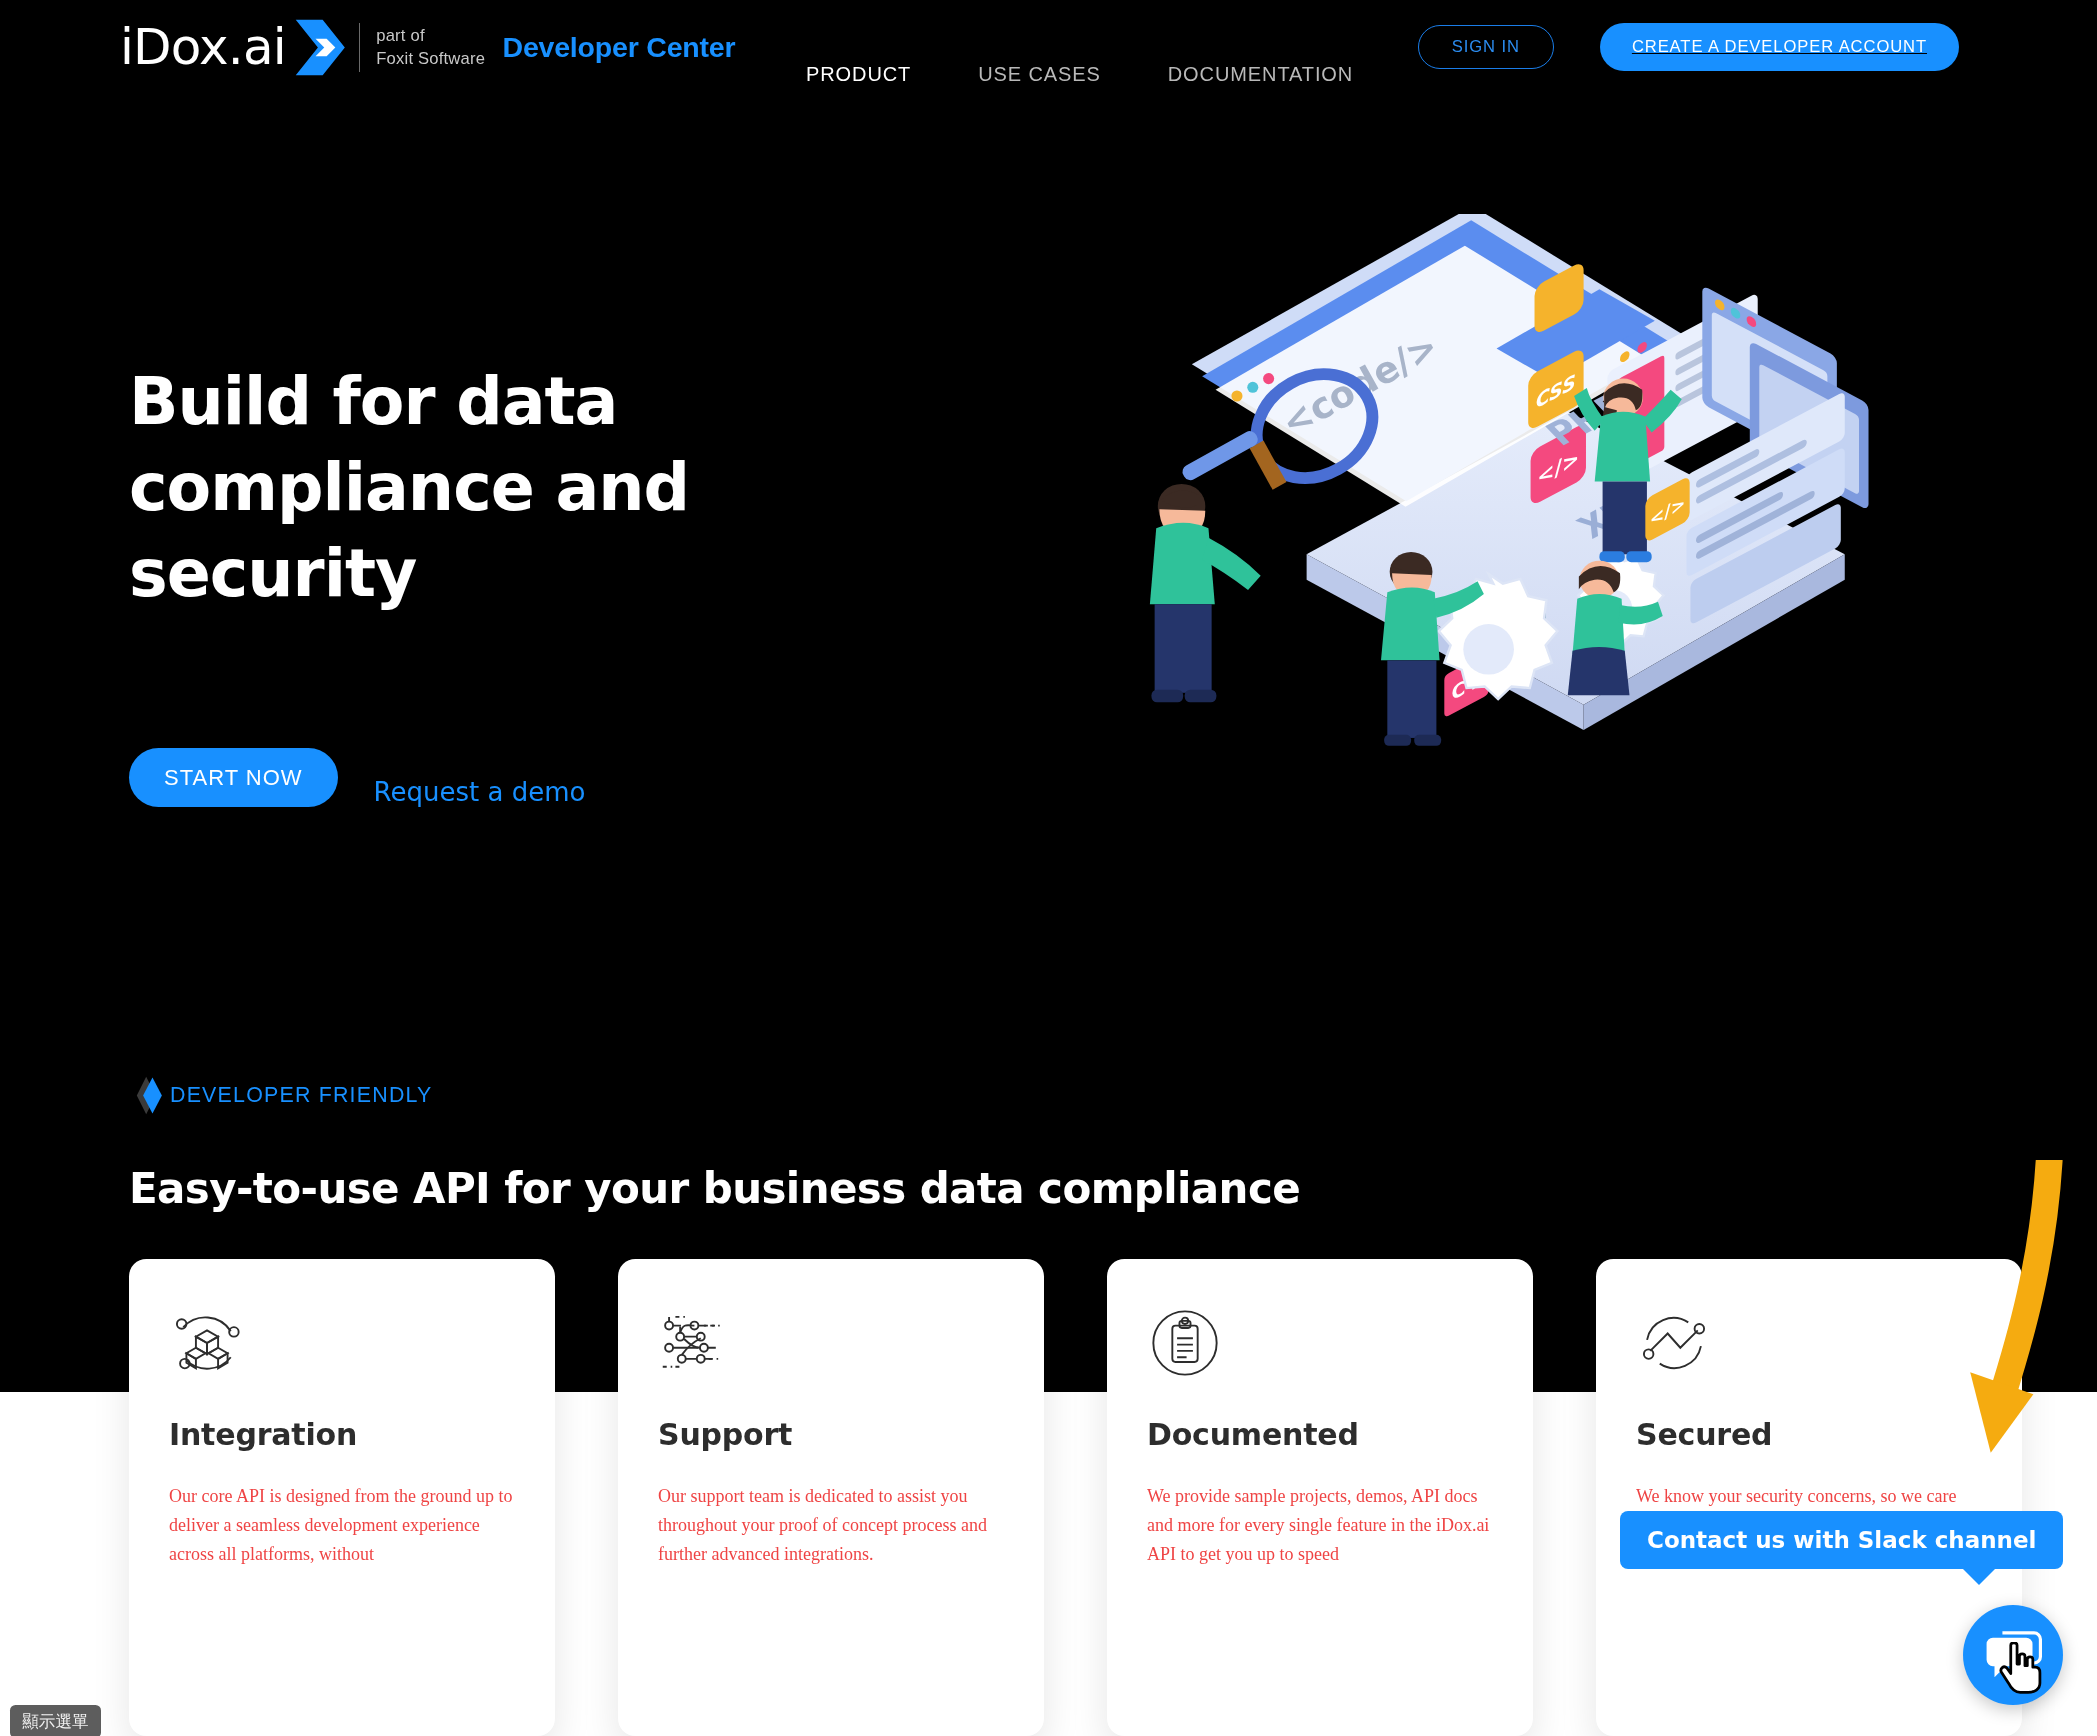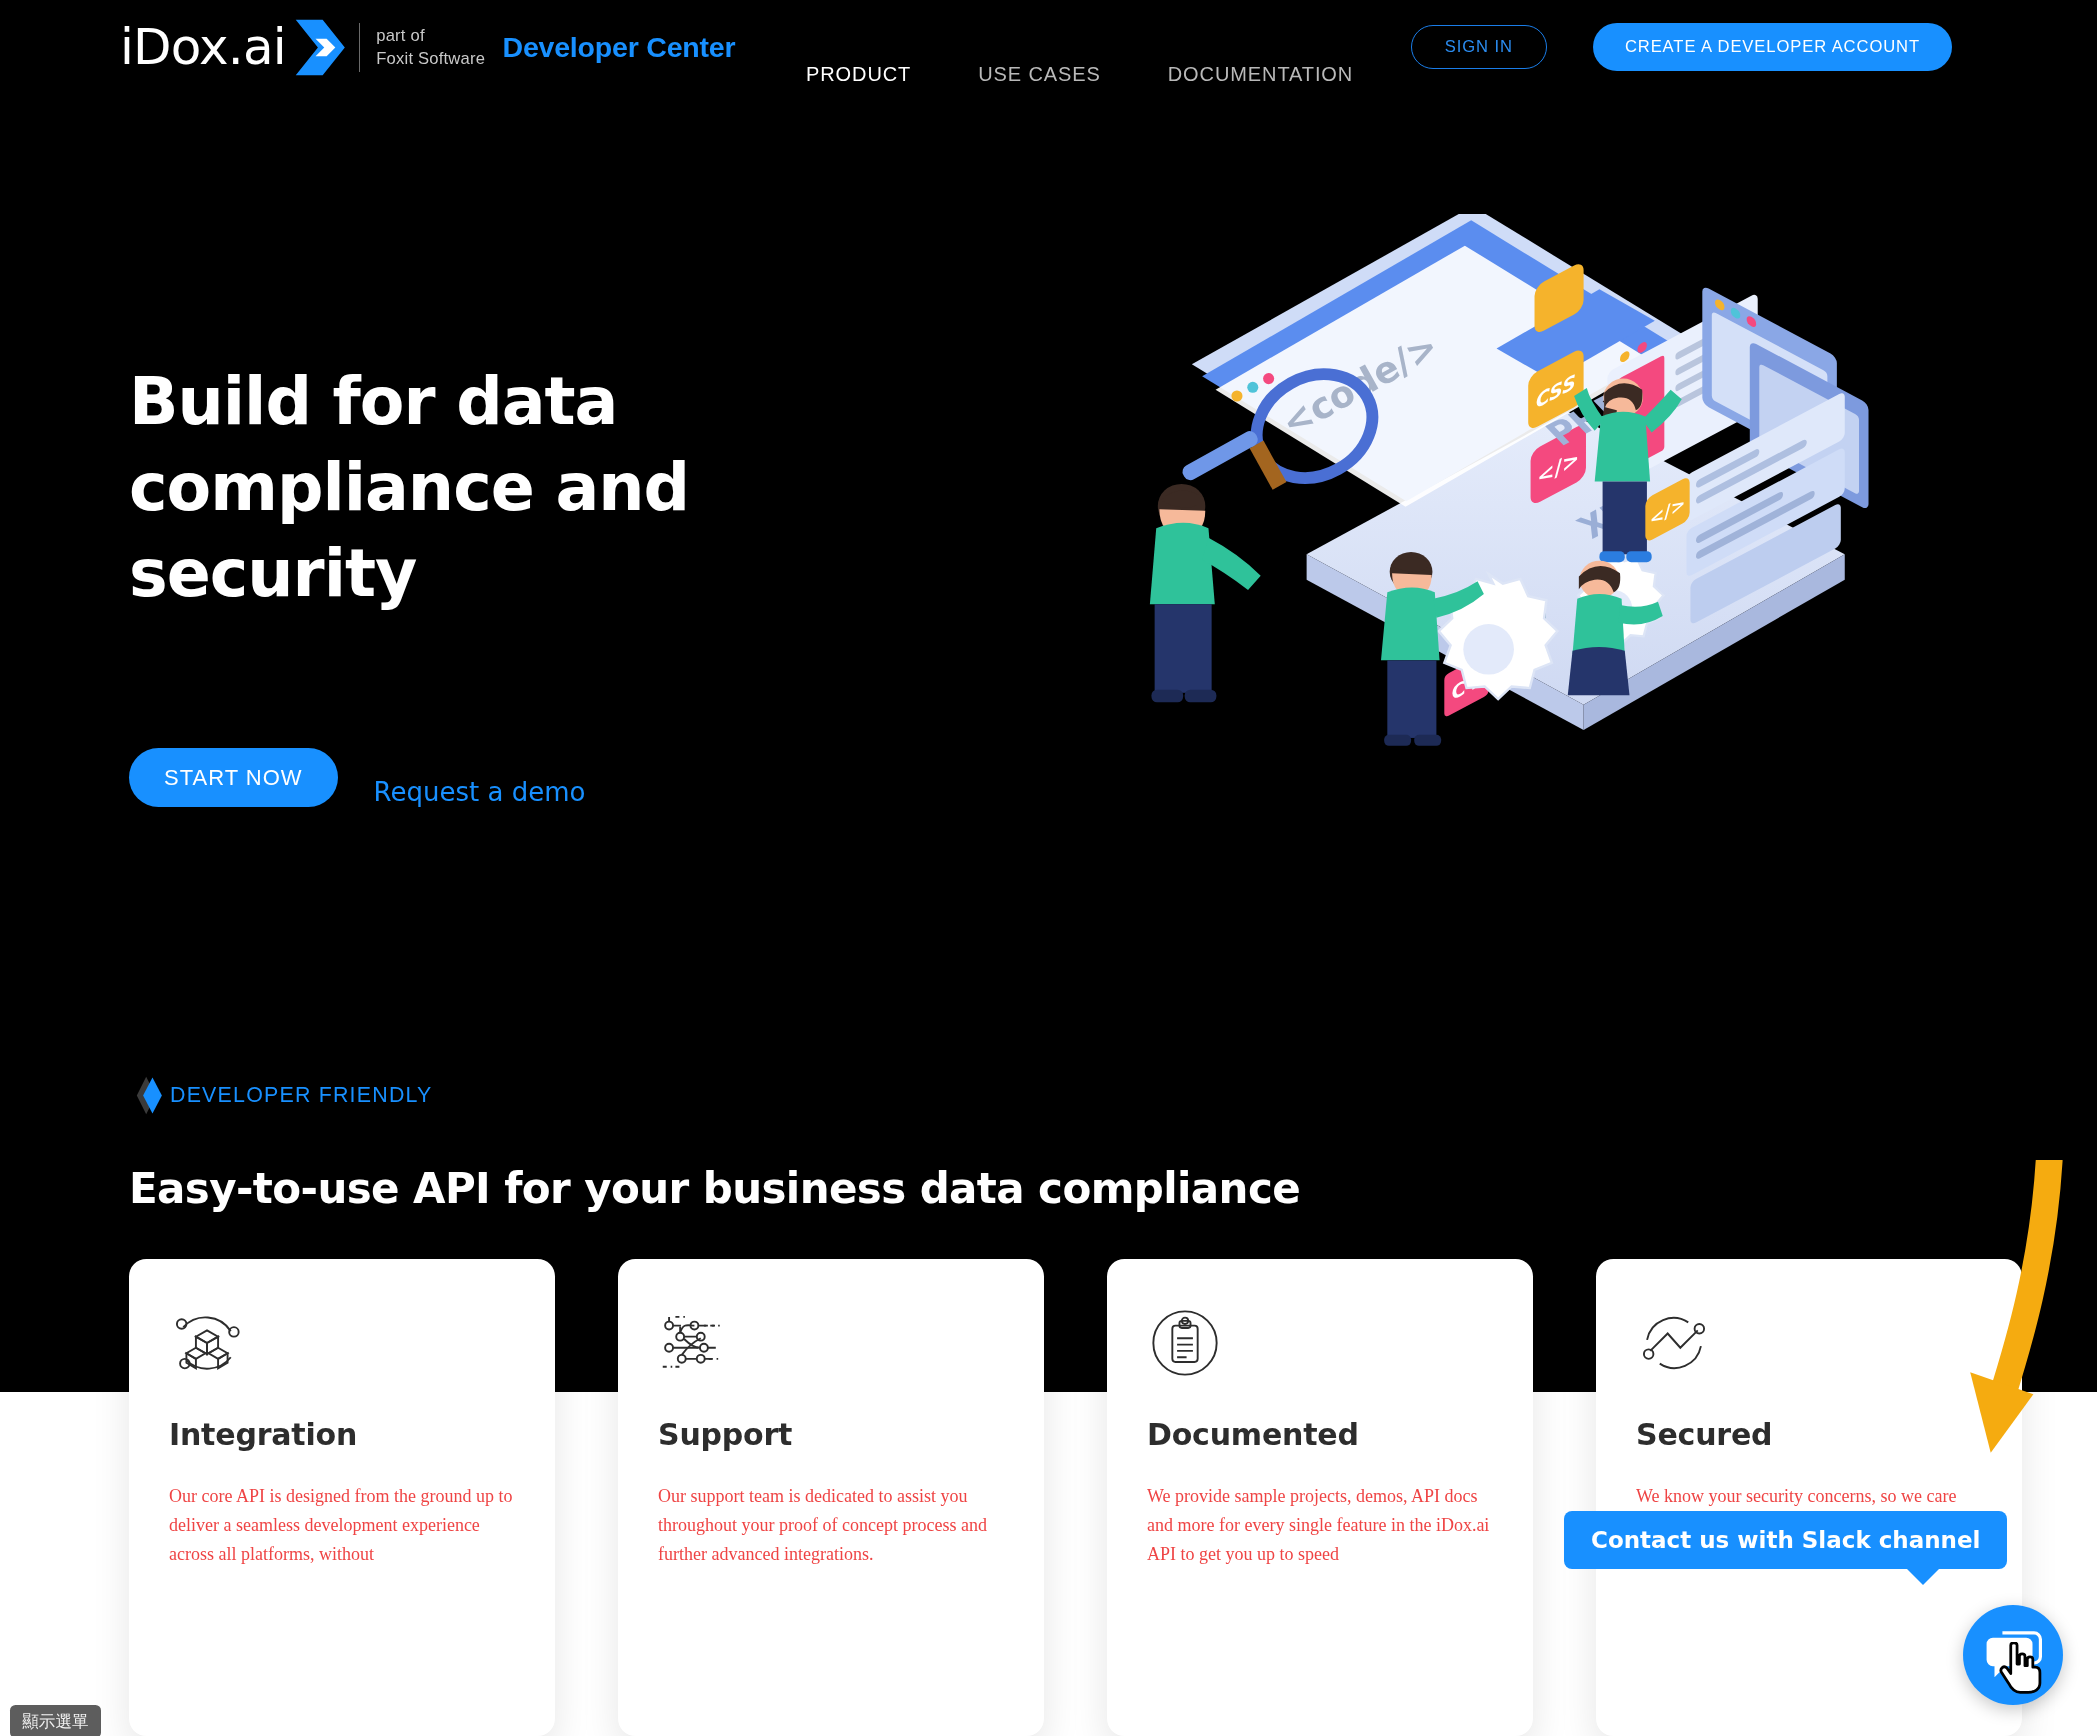--- a/index.html
+++ b/index.html
@@ -58,22 +58,22 @@
     position: absolute; left: 806px; top: 0; height: 93px;
     display: flex; align-items: center; gap: 67px; margin-top: 28px;
   }
   .nav-link {
     font-size: 20px; letter-spacing: 0.9px; color: #b9b9b9;
     text-decoration: none; cursor: pointer; white-space: nowrap;
   }
   .nav-link.active { color: #ffffff; }
 
   .nav-actions {
-    position: absolute; right: 145px; top: 0; height: 93px;
-    display: flex; align-items: center; gap: 46px;
+    position: absolute; right: 138px; top: 0; height: 93px;
+    display: flex; align-items: center; gap: 46px; text-decoration: underline;
   }
   .btn-signin {
     border: 1.6px solid #1a7de8; border-radius: 32px;
     color: #2b8cf0; background: transparent;
     font-size: 16.6px; letter-spacing: 0.9px;
     padding: 0 33px; height: 44px; line-height: 41px;
     cursor: pointer; white-space: nowrap;
     font-family: "Liberation Sans", sans-serif;
   }
   .btn-create {
@@ -160,21 +160,21 @@
 
   
   .arrow-annotation {
     position: absolute; left: 1956px; top: 1160px;
     width: 150px; height: 317px; z-index: 55;
     pointer-events: none;
   }
 
   
   .slack-tooltip {
-    position: absolute; left: 1564px; top: 1511px;
+    position: absolute; left: 1620px; top: 1511px;
     background: #1890ff; color: #ffffff;
     font-size: 23px; font-weight: 700;
     padding: 16px 27px; border-radius: 8px;
     white-space: nowrap; z-index: 60;
     cursor: pointer;
     font-family: "DejaVu Sans", sans-serif;
   }
   .slack-tooltip::after {
     content: ""; position: absolute;
     left: 342px; bottom: -16px;

